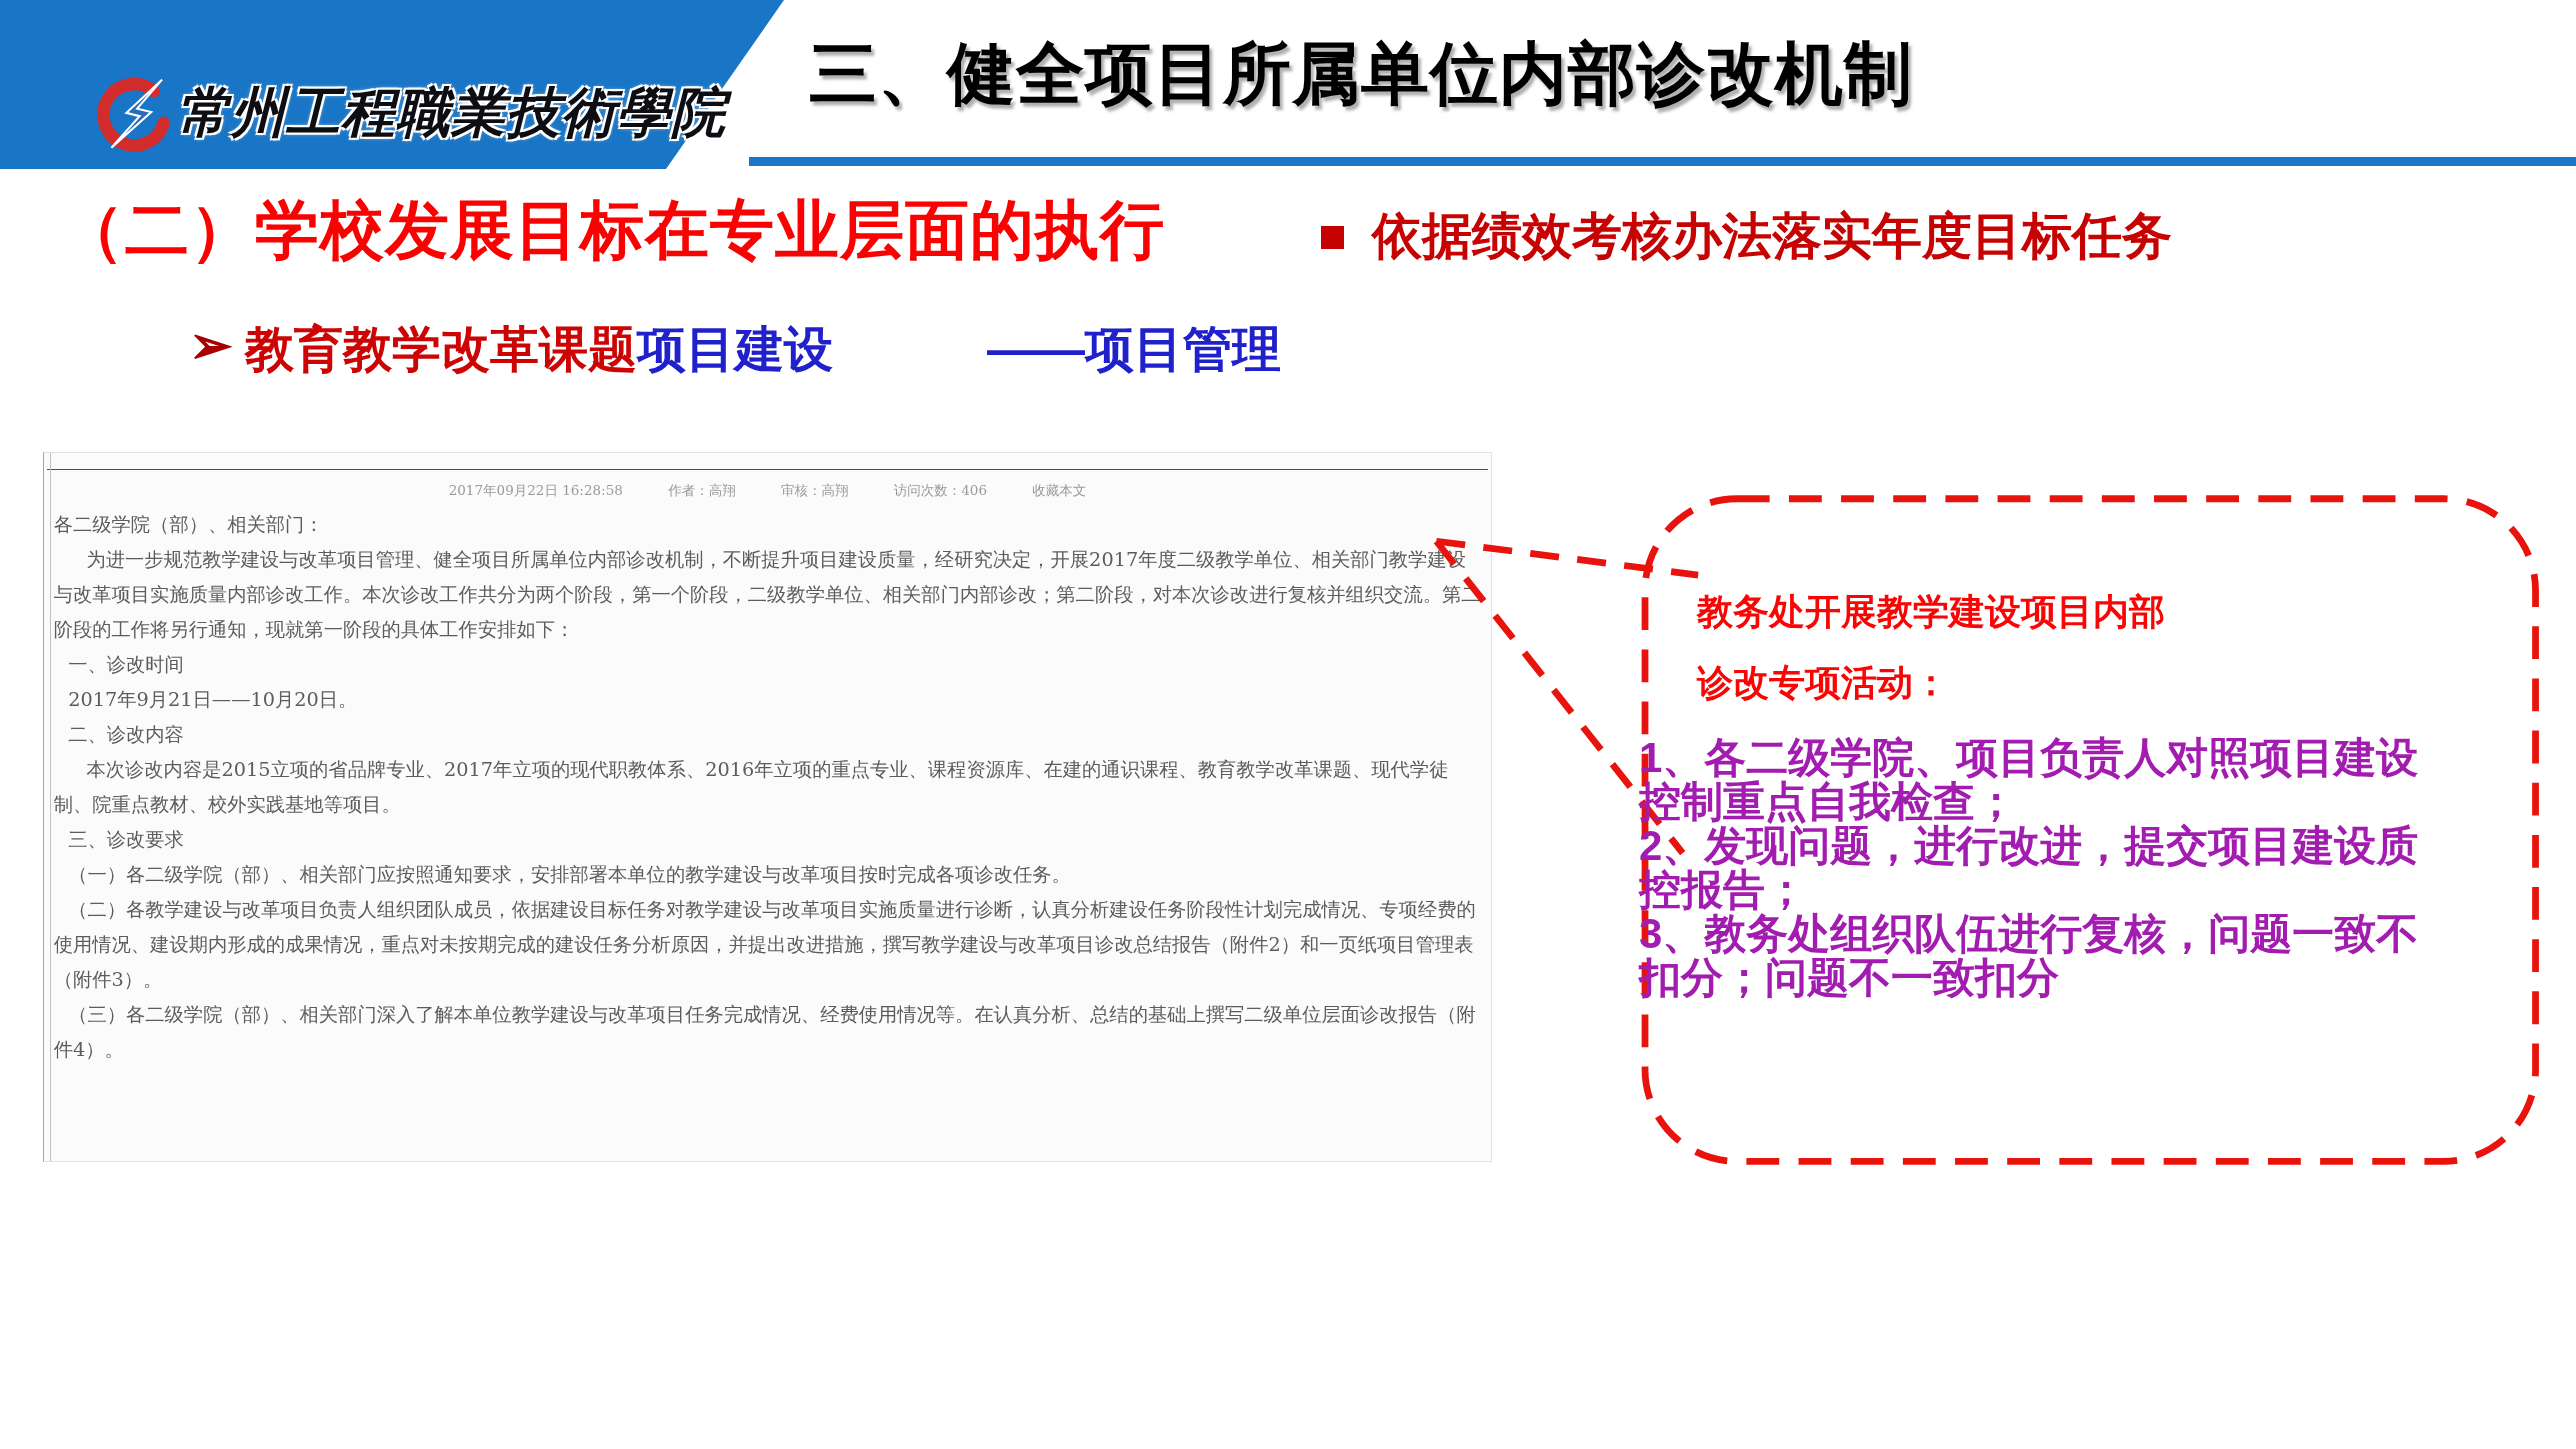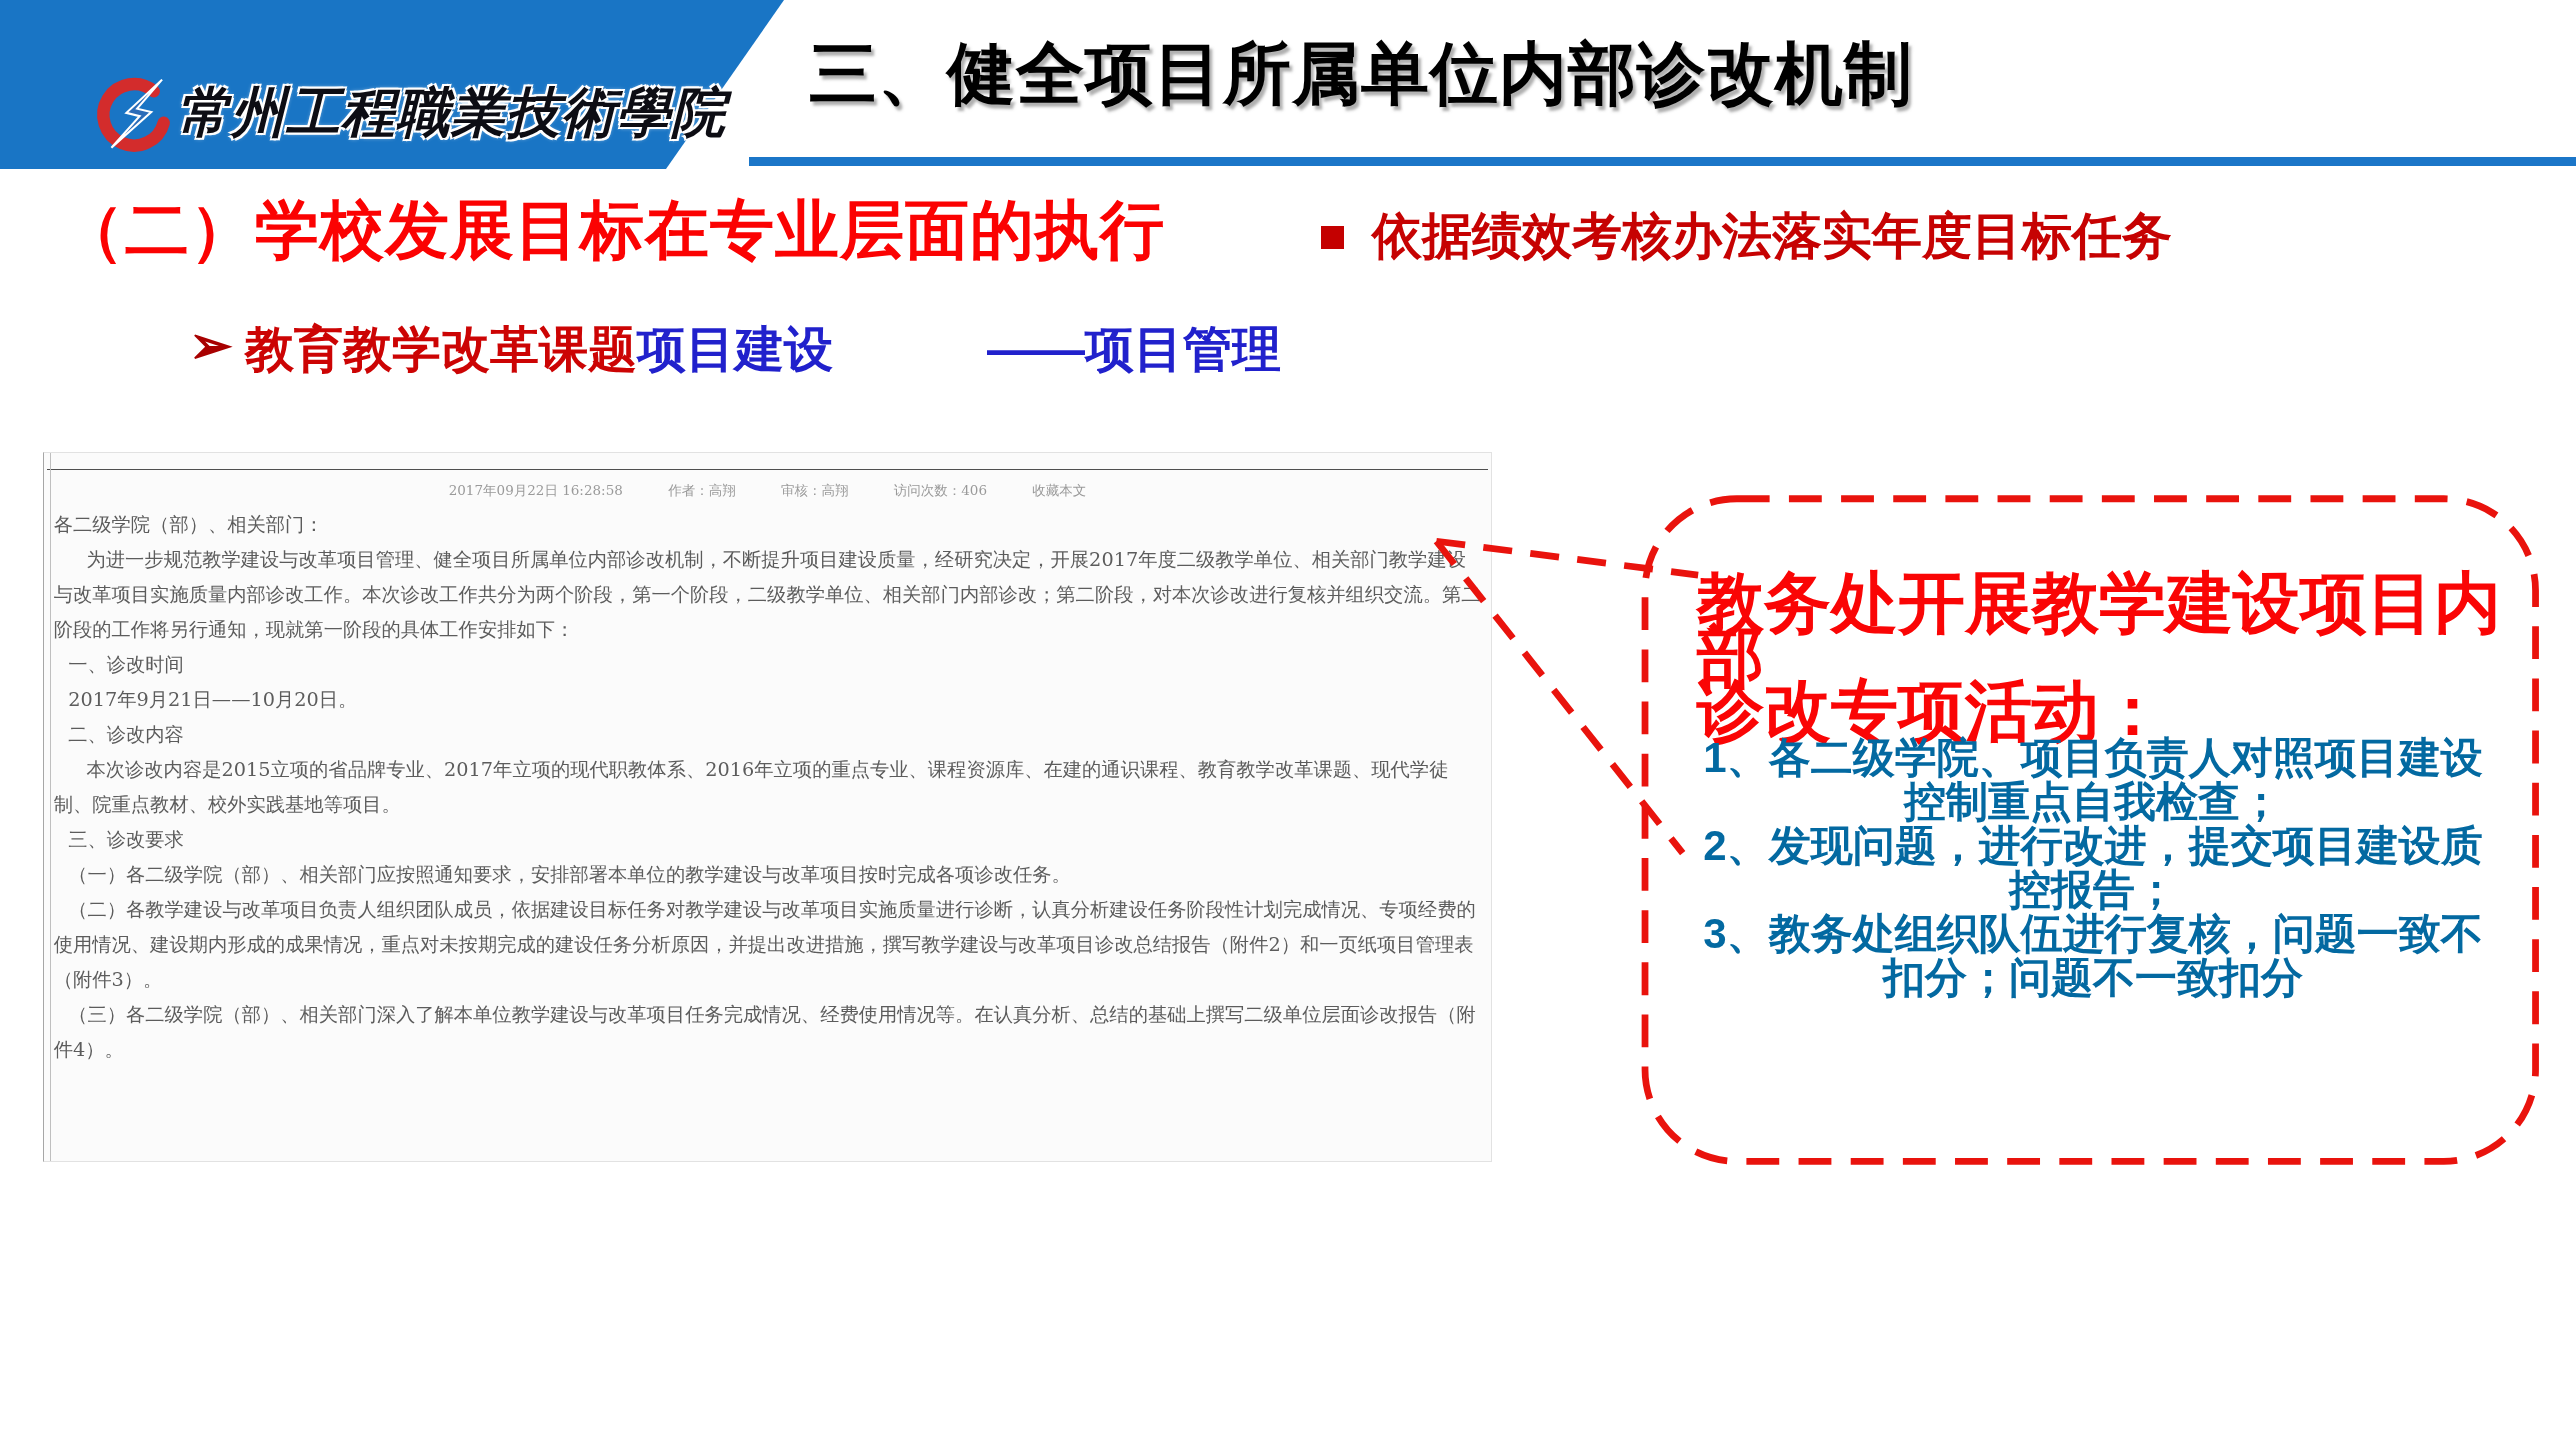--- a/index.html
+++ b/index.html
@@ -43,24 +43,24 @@
   .doc-meta span{margin-right:41px;}
   .doc-meta span:last-child{margin-right:0;}
   .doc-body{margin:6.8px 9.7px 0 9.7px;font-size:19.3px;line-height:35px;color:#5C5C5C;}
   .doc-par{margin:0;}
   .indent0{text-indent:0;}
   .indent1{text-indent:0.75em;}
   .indent2{text-indent:1.7em;}
 
   
   .callout-svg{position:absolute;left:1391px;top:488px;width:1188px;height:686px;}
-  .callout-title{position:absolute;left:1697px;top:576px;width:850px;font-size:67px;line-height:54px;
+  .callout-title{position:absolute;left:1697px;top:576px;width:850px;font-size:36px;line-height:71px;
                  font-weight:900;color:#FA0505;white-space:pre-line;}
-  .callout-list{position:absolute;left:1697px;top:736px;width:792px;font-size:42px;line-height:44px;
-                font-weight:700;color:#0369a1;text-align:center;}
+  .callout-list{position:absolute;left:1639px;top:736px;width:792px;font-size:42px;line-height:44px;
+                font-weight:700;color:#a21caf;}
   .callout-item{white-space:pre-line;margin:0;}
 </style>
 </head>
 <body>
 
 <div id="slide">
 
   <div class="hdr-shape"></div>
 
   <svg class="emblem" viewBox="0 0 100 100">

